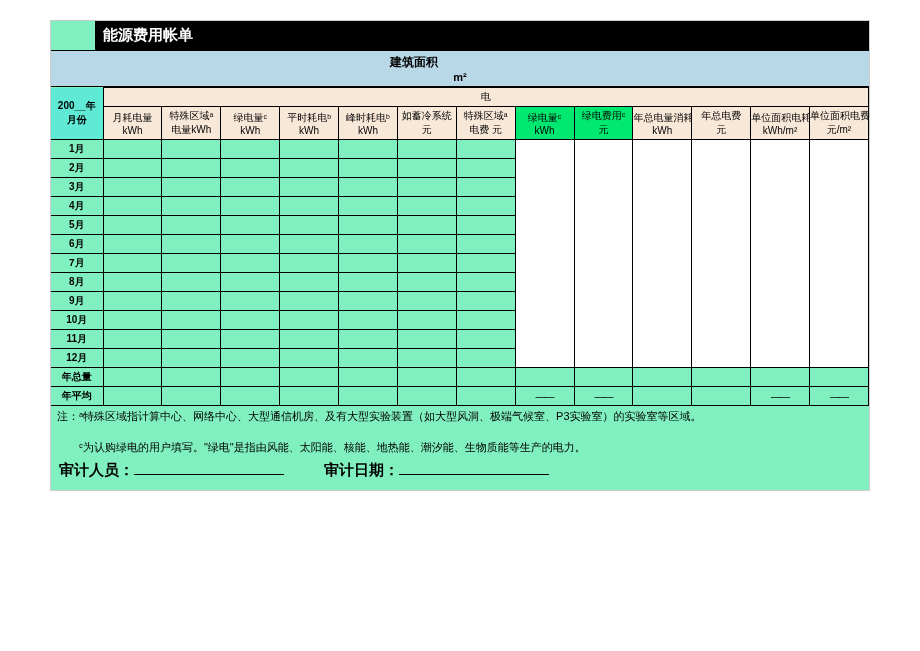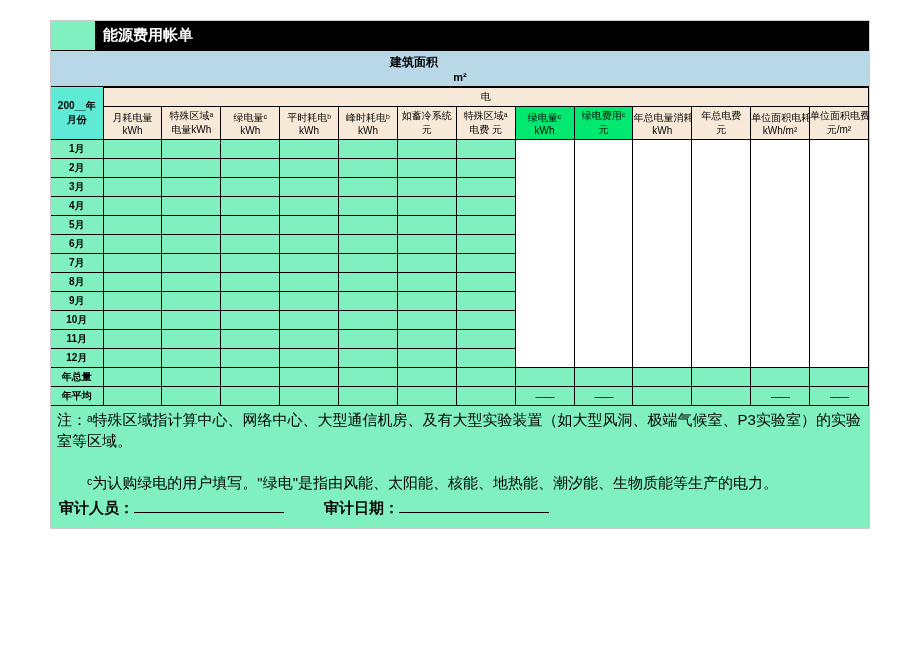--- a/index.html
+++ b/index.html
@@ -75,21 +75,21 @@
     font-size: 10px;
     overflow: hidden;
     white-space: nowrap;
   }
   .col-left { background: #80F0C0; font-weight: bold; width: 52px; }
   .hdr { background: #F8E8D8; margin-left: 36px; }
   .hdr-green { background: #00E870; margin-top: 32px; }
   .hdr-top { background: #F8E8D8; font-weight: normal; }
   .year-cell { background: #5eead4; font-weight: bold; }
   .note {
-    font-size: 15px;
+    font-size: 11px;
     padding: 3px 6px 0 6px;
     line-height: 1.4;
   }
   .footer-row {
     display: flex;
     align-items: flex-start;
     padding: 6px 8px 10px 8px;
   }
   .footer-label {
     font-size: 15px;
@@ -246,21 +246,21 @@
             <td class="col-left" style="border-left: none;">6月</td>
             <td></td>
             <td></td>
             <td></td>
             <td></td>
             <td></td>
             <td></td>
             <td></td>
           </tr>
           <tr>
-            <td class="col-left" style="border-left: none;">7月</td>
+            <td class="col-left" style="border-left: none; font-family: Liberation Mono, monospace;">7月</td>
             <td></td>
             <td></td>
             <td></td>
             <td></td>
             <td></td>
             <td></td>
             <td></td>
           </tr>
           <tr>
             <td class="col-left" style="border-left: none;">8月</td>

